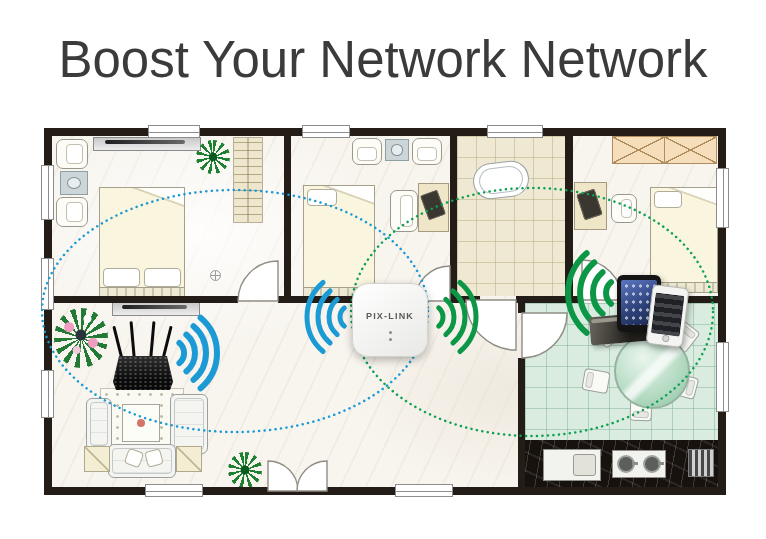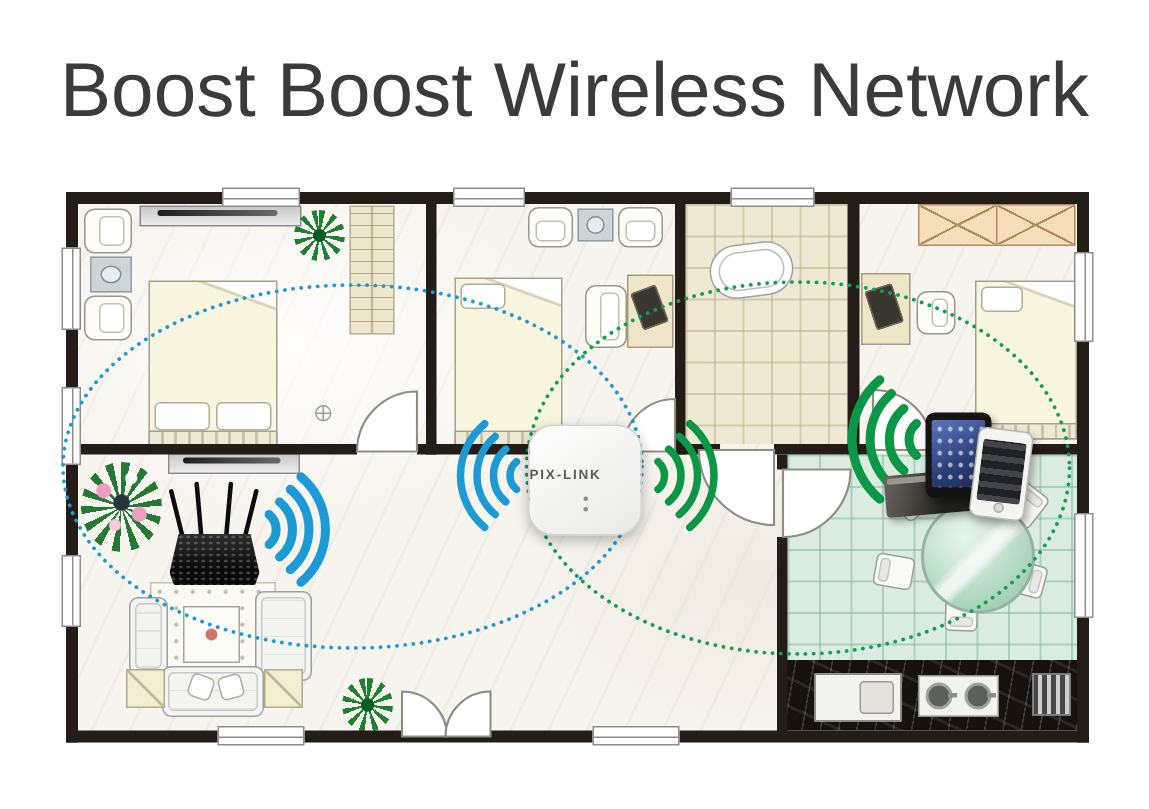--- a/index.html
+++ b/index.html
@@ -101,21 +101,21 @@
   
   .antenna{position:absolute;width:3.2px;background:#0c0c0c;border-radius:2px 2px 0 0;
       transform-origin:50% 100%;z-index:6;}
   .routerbody{background:linear-gradient(180deg,#2e2e2e,#0a0a0a 70%);z-index:7;
       clip-path:polygon(10% 0,90% 0,100% 76%,95% 100%,5% 100%,0 76%);
       background-image:radial-gradient(rgba(255,255,255,.22) 1px, transparent 1.4px),
                        linear-gradient(180deg,#2e2e2e,#0a0a0a 70%);
       background-size:5px 4px,100% 100%;}
   .repeater{background:linear-gradient(145deg,#ffffff,#e8e8e6);border:1px solid #d2d2cf;
       border-radius:17px;box-shadow:0 3px 9px rgba(0,0,0,.28);z-index:8;}
-  .repeater .label{position:absolute;left:0;right:0;top:27px;
+  .repeater .label{position:absolute;left:0;right:0;top:27px;text-align:center;
       font-size:9px;font-weight:bold;letter-spacing:1.2px;color:#5a5a58;}
   .led{position:absolute;left:36px;width:3px;height:3px;border-radius:50%;background:#8a8a88;}
   .laptop{background:linear-gradient(105deg,#6a675f,#22201c 70%);border-radius:3px;
       transform:rotate(-5deg);box-shadow:2px 3px 5px rgba(0,0,0,.3);z-index:9;}
   .laptop::after{content:"";position:absolute;left:2px;right:2px;top:2px;height:4px;
       background:#9a978d;border-radius:2px;}
   .tablet{background:#141414;border-radius:6px;box-shadow:2px 3px 6px rgba(0,0,0,.35);z-index:10;}
   .tablet::after{content:"";position:absolute;inset:5px 4px 7px 4px;border-radius:2px;background:
       radial-gradient(rgba(255,255,255,.6) 1.2px, transparent 1.7px) 2px 2px/7px 8px,
       linear-gradient(155deg,#5a76c0,#2c3f77 60%,#1d2a52);}
@@ -124,21 +124,21 @@
   .phone::before{content:"";position:absolute;left:3px;right:3px;top:7px;bottom:10px;border-radius:2px;
       background:repeating-linear-gradient(0deg, rgba(255,255,255,.16) 0 4px, rgba(255,255,255,0) 4px 9px),#1f2126;}
   .phone::after{content:"";position:absolute;left:50%;bottom:3px;width:5px;height:5px;margin-left:-2.5px;
       border-radius:50%;background:#d8d8d4;border:1px solid #aaa;}
   svg.overlay{position:absolute;left:0;top:0;z-index:6;}
 </style>
 </head>
 <body>
 
 <div id="canvas">
-  <h1 id="title">Boost Boost Wireless Network</h1>
+  <h1 id="title">Boost Your Network Network</h1>
 
   <div class="f floor-marble" style="left:48px;top:132px;width:674px;height:359px;"></div>
   <div class="f floor-bath" style="left:457px;top:136px;width:108px;height:160px;"></div>
   <div class="f floor-dining" style="left:525px;top:303px;width:193px;height:137px;"></div>
   <div class="f floor-kitchen" style="left:518px;top:440px;width:200px;height:47px;"></div>
 
   <div class="f chair" style="left:56px;top:139px;width:32px;height:30px;"></div>
   <div class="f table-sq" style="left:60px;top:171px;width:28px;height:24px;"></div>
   <div class="f chair" style="left:56px;top:197px;width:32px;height:30px;"></div>
   <div class="f tvbar" style="left:93px;top:137px;width:108px;height:14px;"></div>

